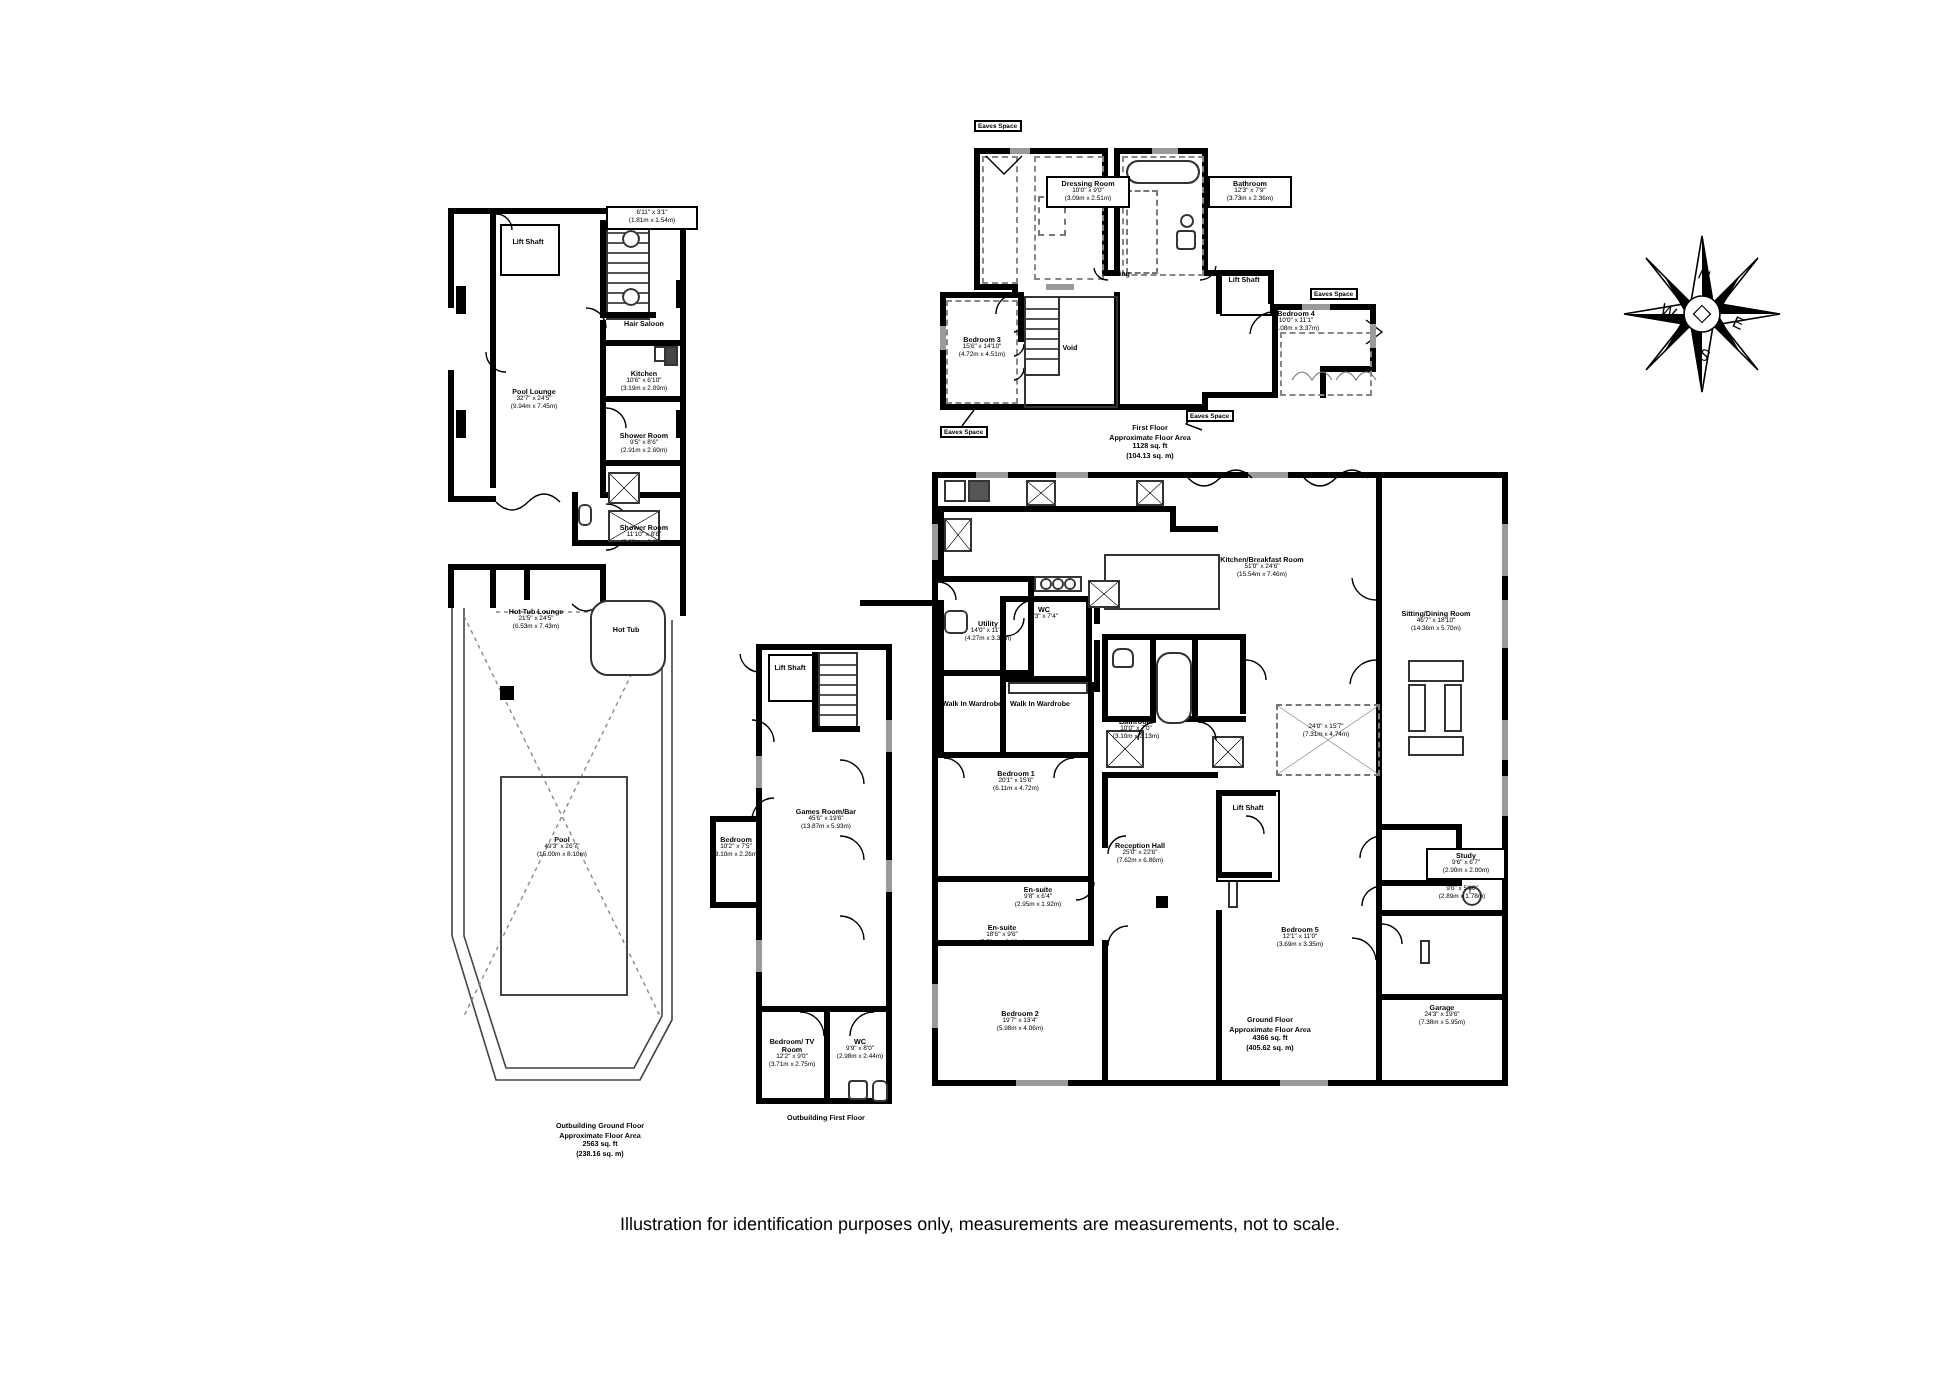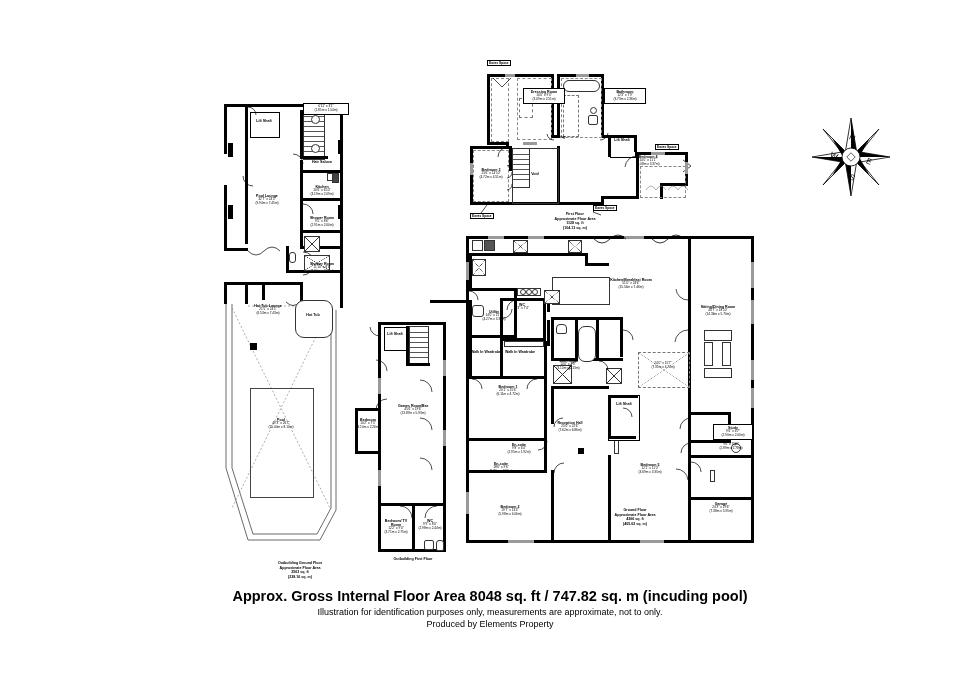--- a/index.html
+++ b/index.html
@@ -653,17 +653,15 @@
     </div>
     <div class="lbl" style="left:384px;top:332px;width:22px;">
       <b>Lift Shaft</b>
     </div>
 
     <div class="area" style="left:368px;top:557px;width:90px;">
       <div>Outbuilding First Floor</div>
     </div>
   </div>
 
-  <div class="footer-main">Approx. Gross Internal Floor Area 8048 sq. ft / 747.82 sq. m (incuding pool)</div>
-  <div class="footer-sub1">Illustration for identification purposes only, measurements are approximate, not to only.</div>
-  <div class="footer-sub2">Produced by Elements Property</div>
+  <div class="footer-sub1">Illustration for identification purposes only, measurements are measurements, not to scale.</div>
 
 </div>
 
 </body></html>

